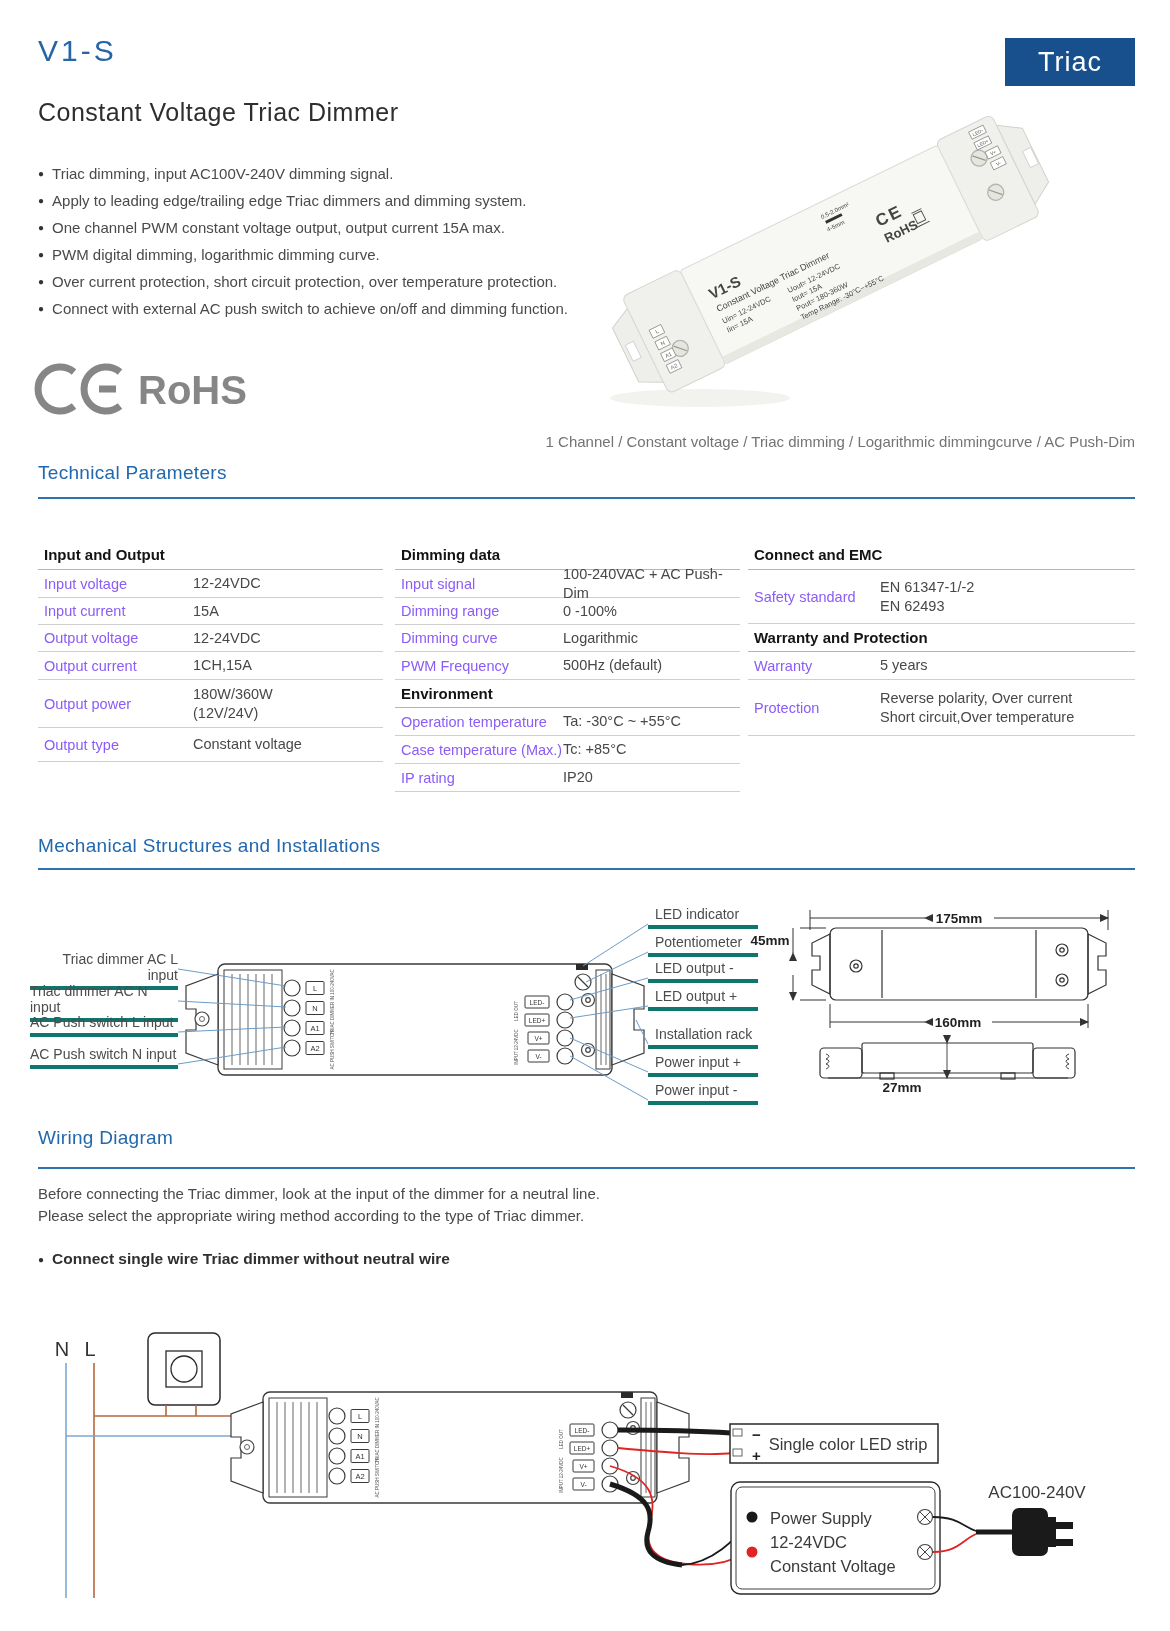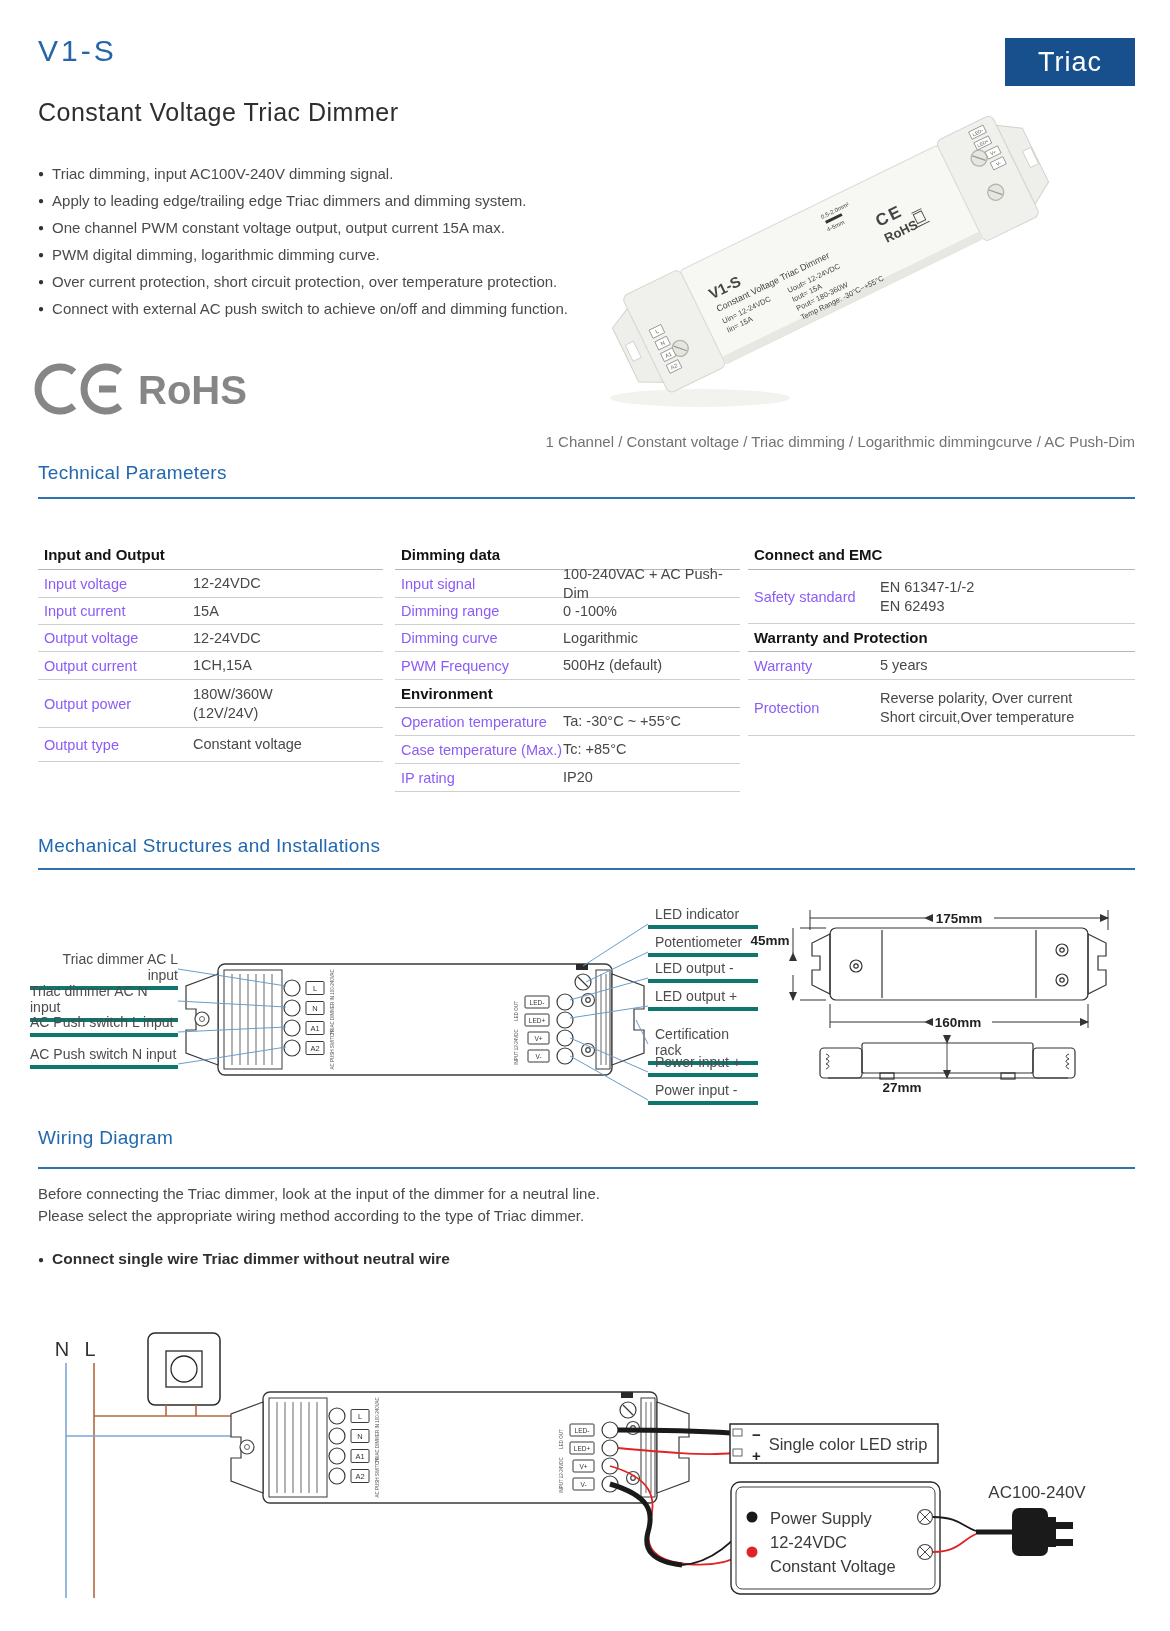--- a/index.html
+++ b/index.html
@@ -468,21 +468,21 @@
 
   <div class="callout co-left" style="top:951px;text-align:right;">Triac dimmer AC L input</div>
   <div class="callout co-left" style="top:983px;">Triac dimmer AC N input</div>
   <div class="callout co-left" style="top:1014px;">AC Push switch L input</div>
   <div class="callout co-left" style="top:1046px;">AC Push switch N input</div>
 
   <div class="callout co-right" style="top:906px;">LED indicator</div>
   <div class="callout co-right" style="top:934px;">Potentiometer</div>
   <div class="callout co-right" style="top:960px;">LED output -</div>
   <div class="callout co-right" style="top:988px;">LED output +</div>
-  <div class="callout co-right" style="top:1026px;">Certification rack</div>
+  <div class="callout co-right" style="top:1026px;">Installation rack</div>
   <div class="callout co-right" style="top:1054px;">Power input +</div>
   <div class="callout co-right" style="top:1082px;">Power input -</div>
 
   <div class="abs h2" style="left:38px;top:1127px;">Wiring Diagram</div>
   <div class="abs hrule" style="top:1167px;"></div>
 
   <div class="abs wintro" style="left:38px;top:1185px;text-align:center;">Before connecting the Triac dimmer, look at the input of the dimmer for a neutral line.</div>
   <div class="abs wintro" style="left:38px;top:1207px;">Please select the appropriate wiring method according to the type of Triac dimmer.</div>
 
   <div class="abs wbullet" style="left:38px;top:1250px;">

